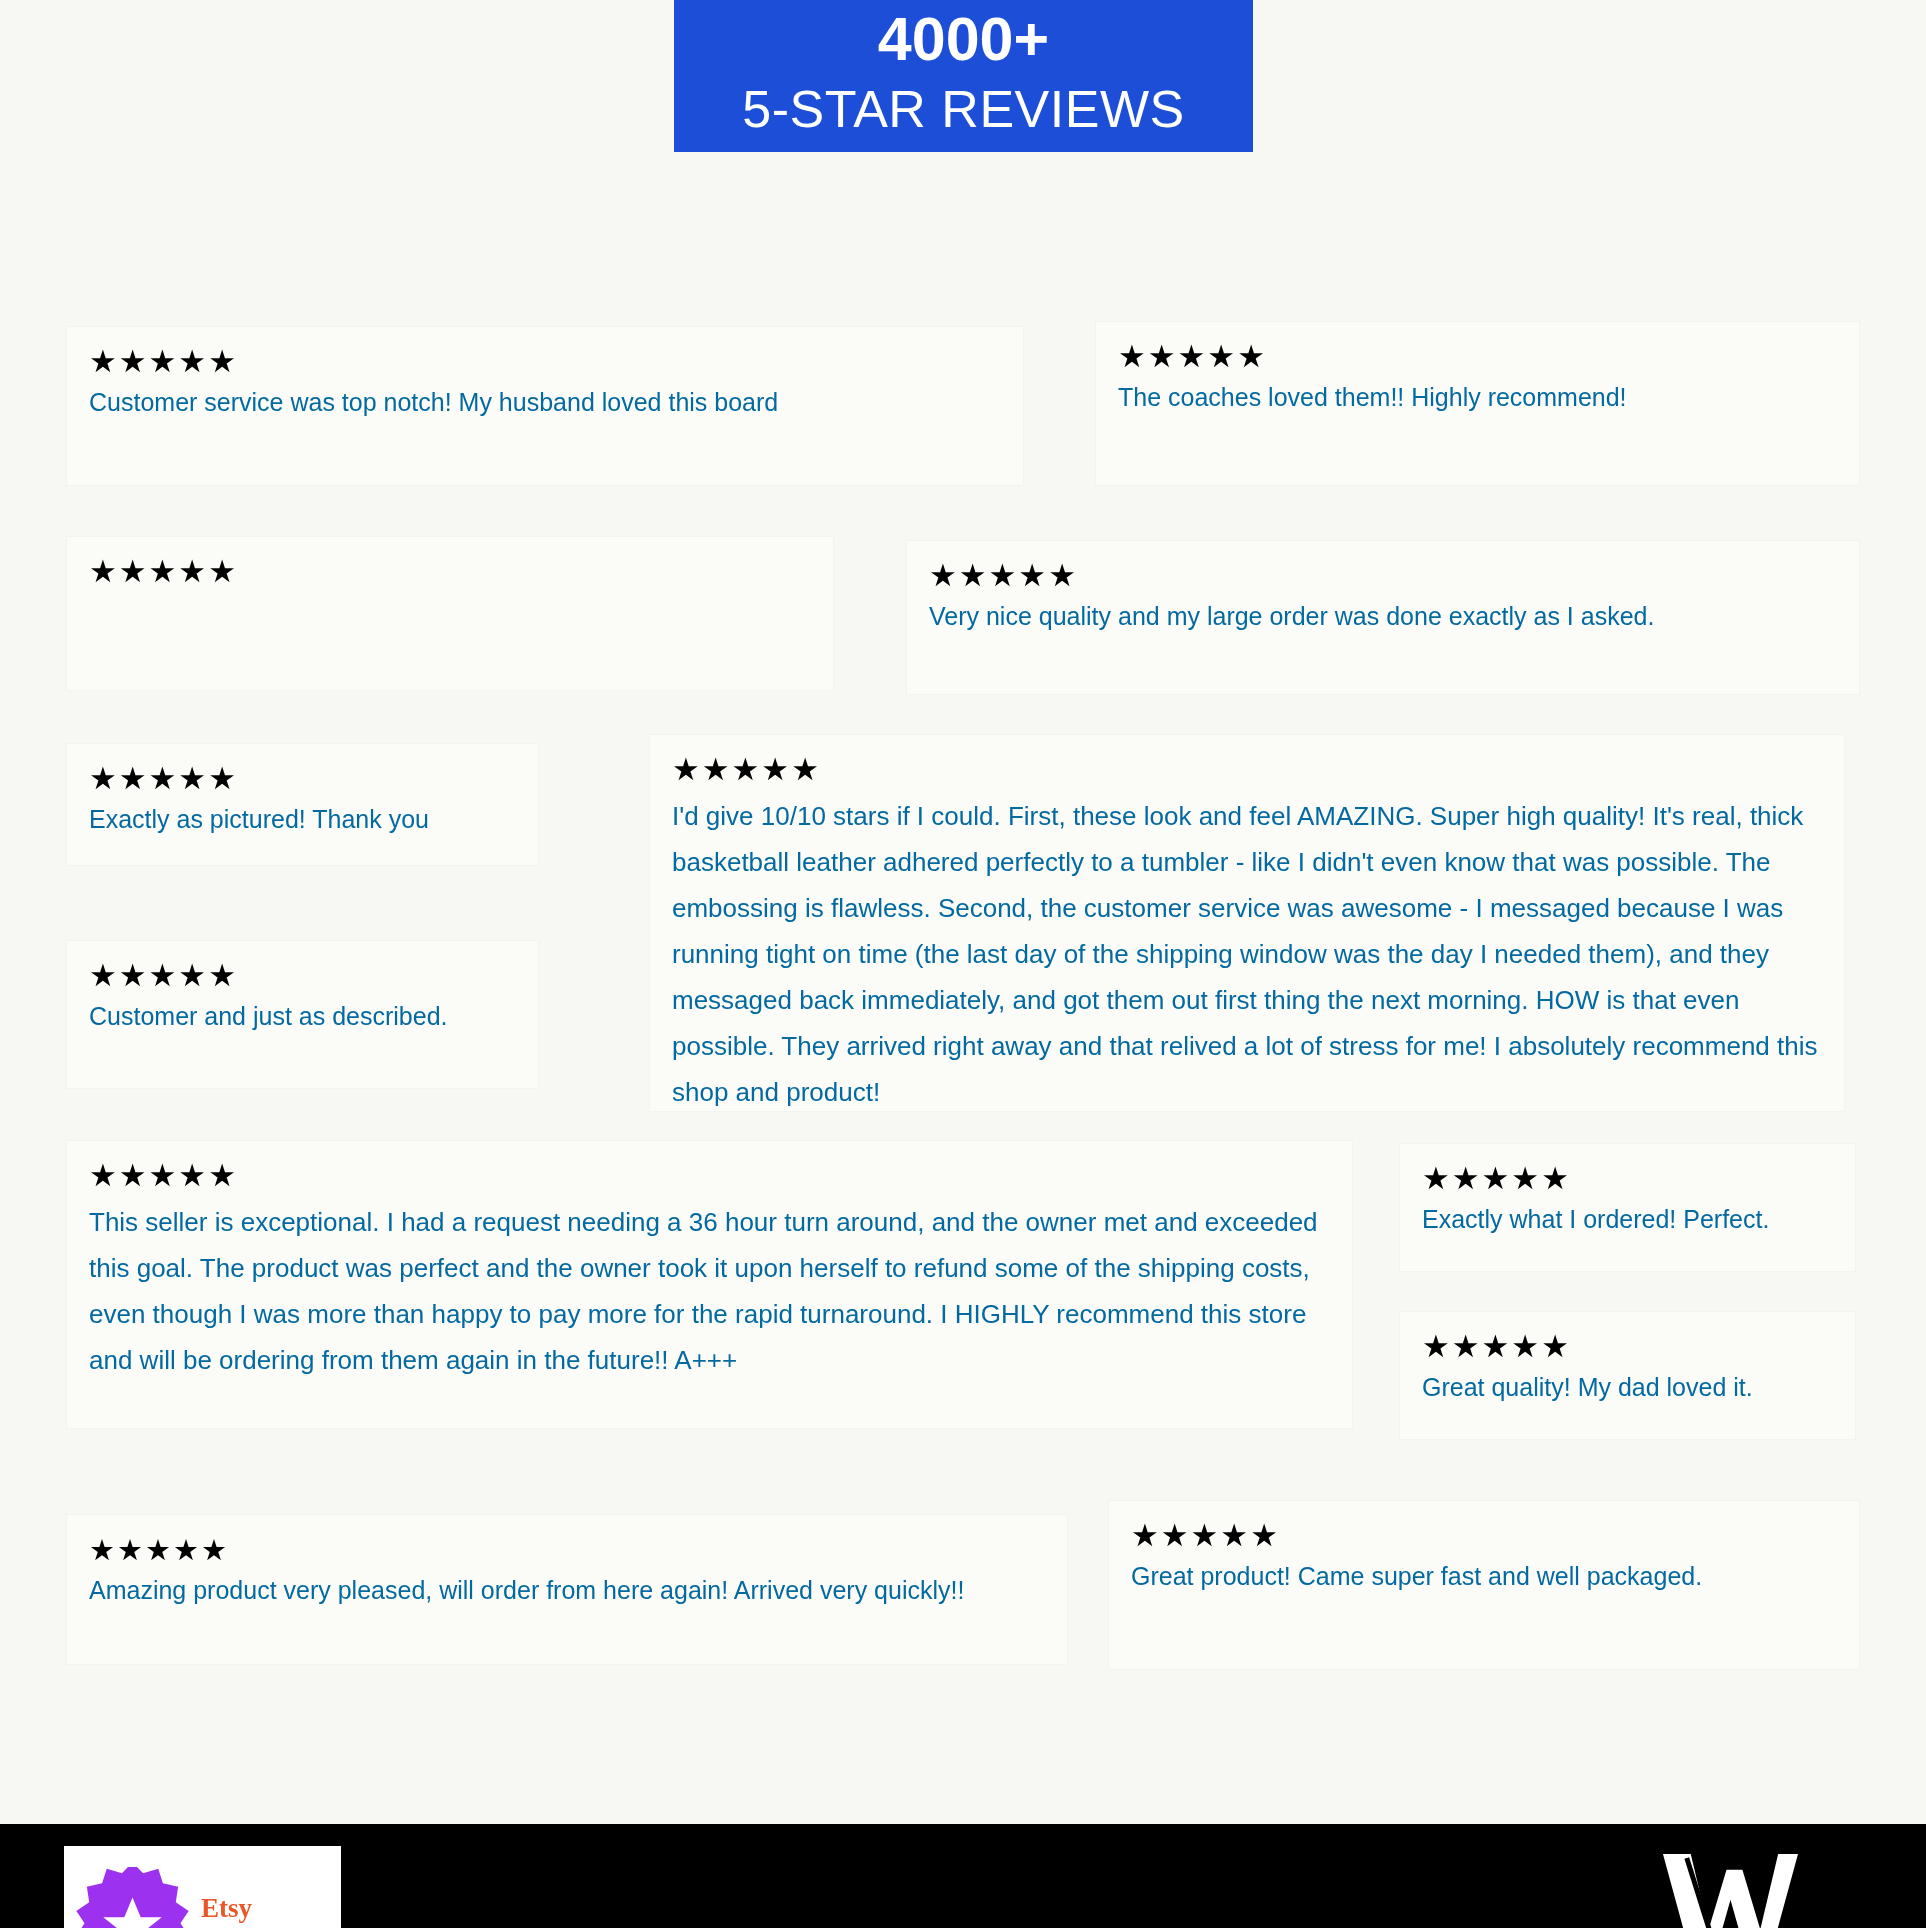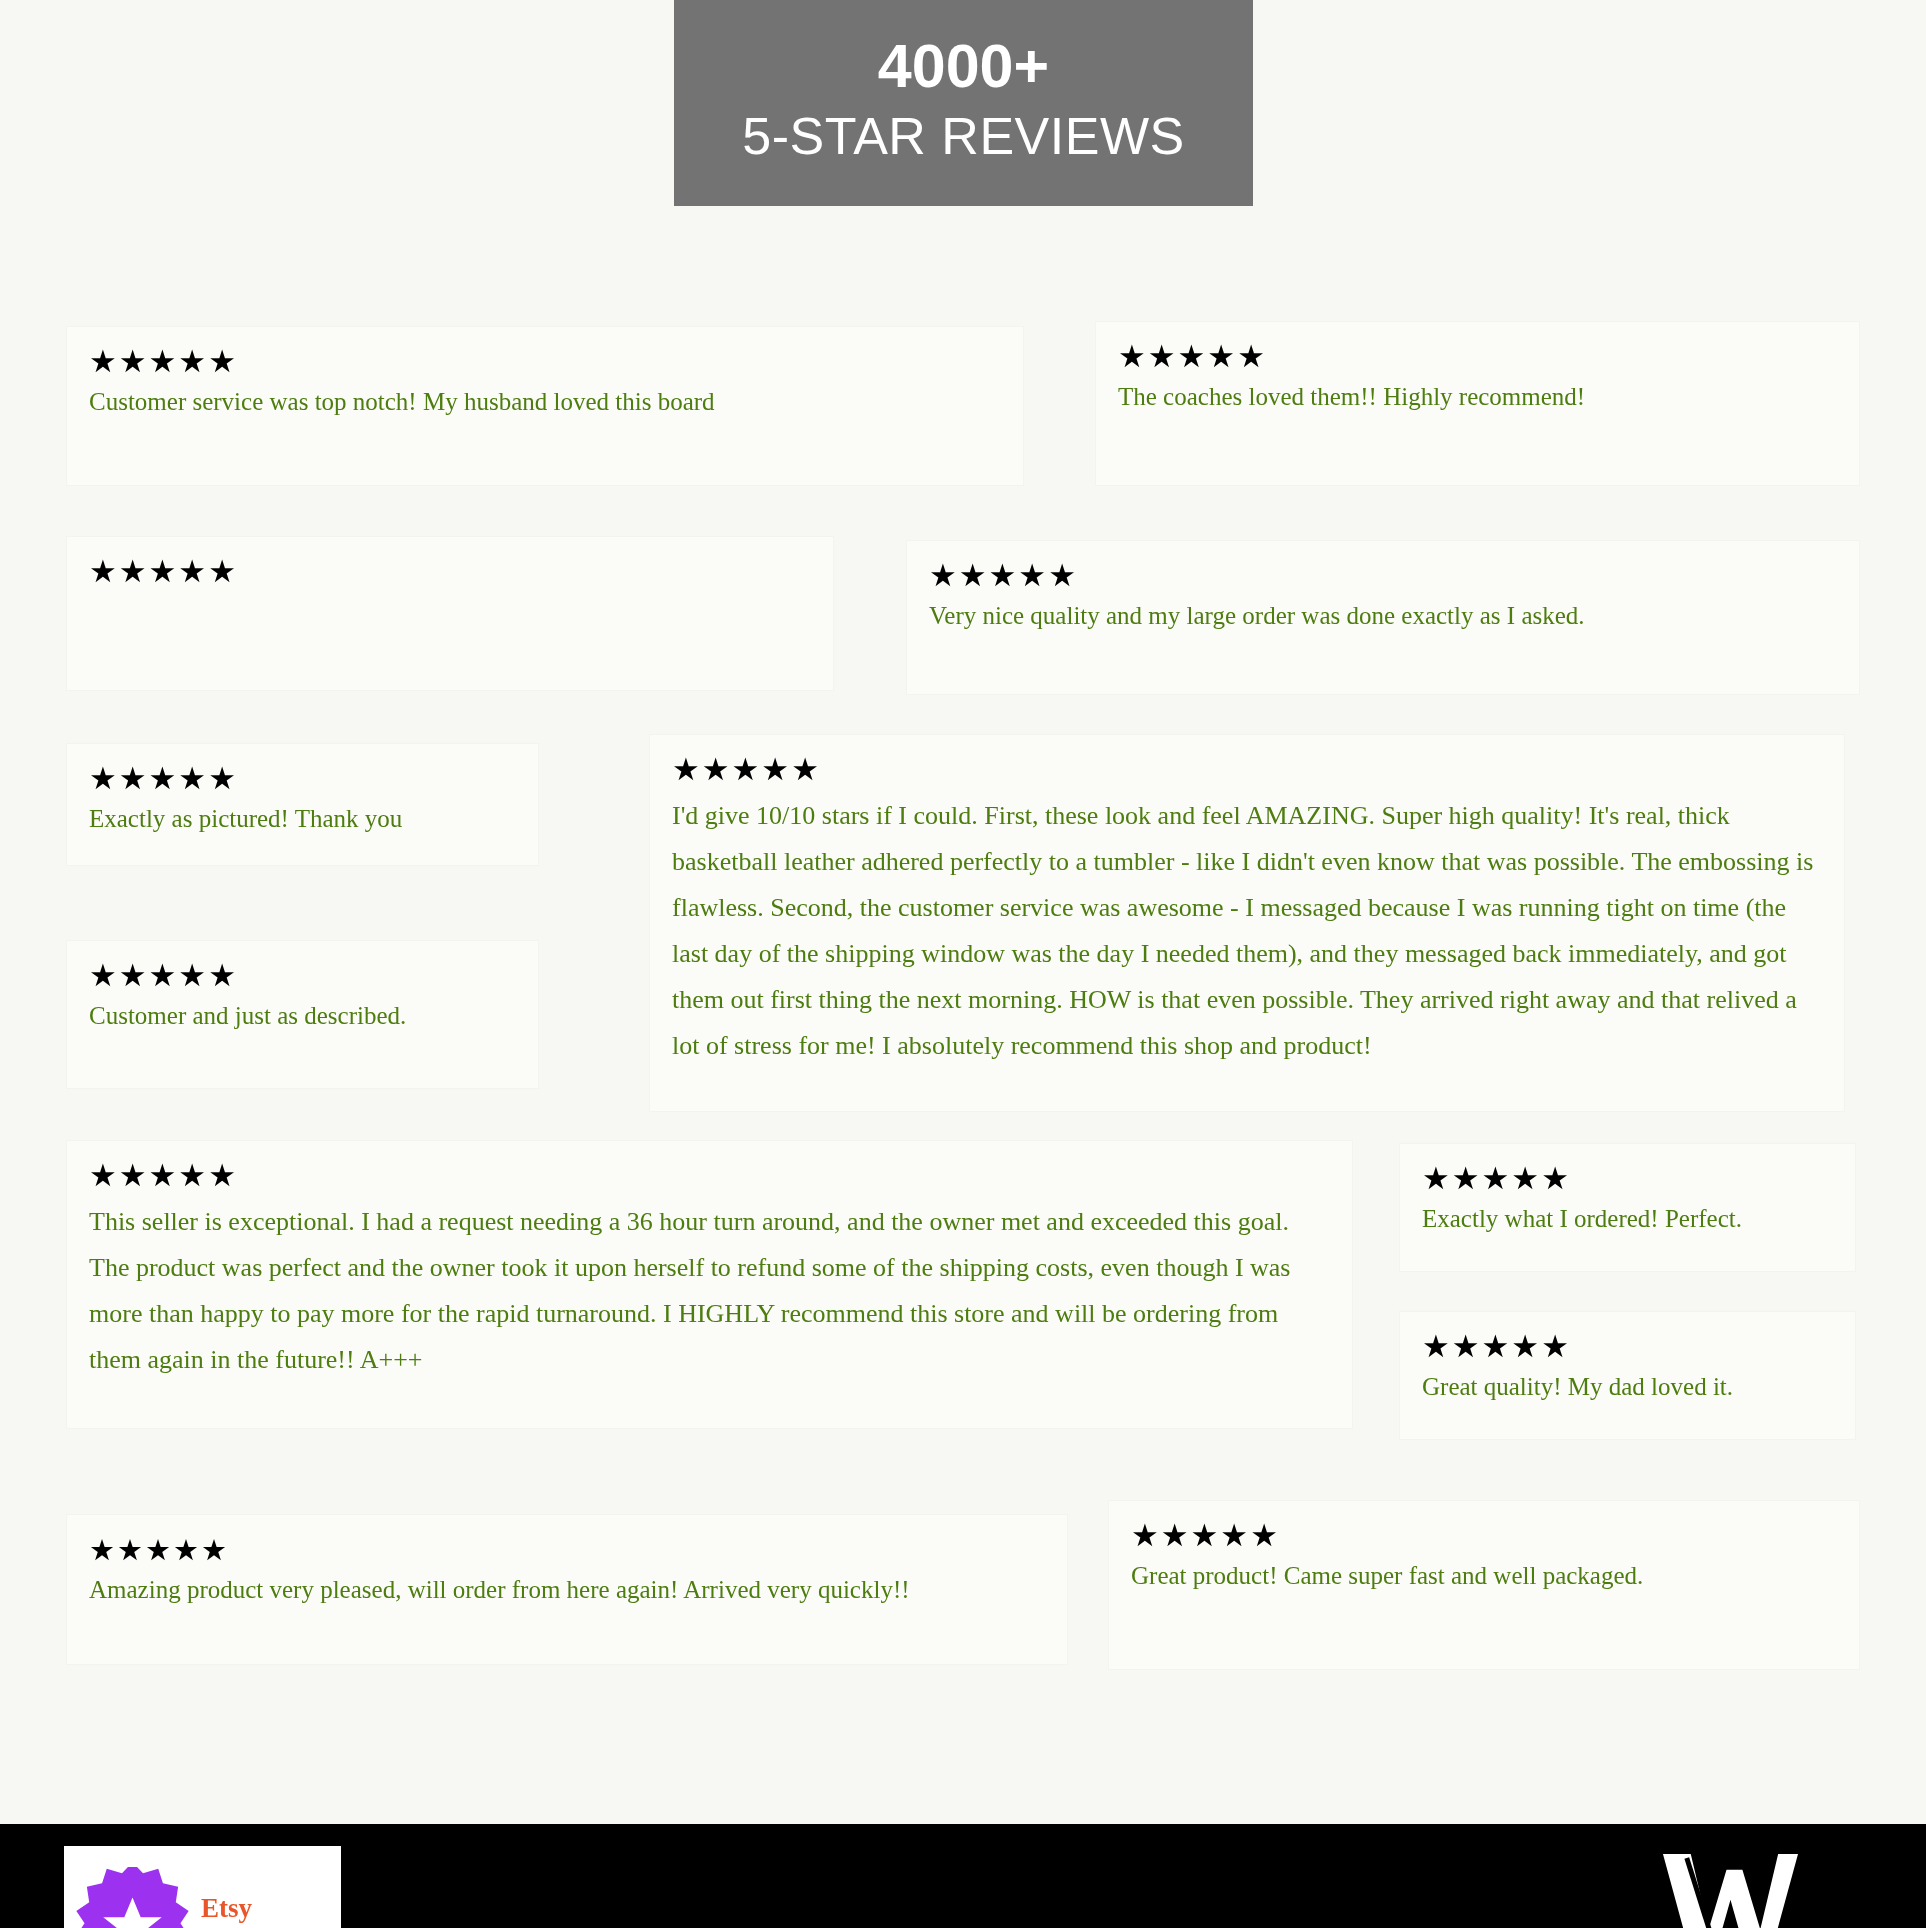--- a/index.html
+++ b/index.html
@@ -20,22 +20,22 @@
     height: 1929px;
     background: #f7f8f3;
   }
 
   
   .header-badge {
     position: absolute;
     left: 674px;
     top: 0px;
     width: 579px;
-    height: 206px;
-    background: #737373;
+    height: 152px;
+    background: #1d4ed8;
     display: flex;
     flex-direction: column;
     align-items: center;
     justify-content: center;
     box-sizing: border-box;
     padding-bottom: 8px;
   }
   .header-line1 {
     color: #ffffff;
     font-size: 61px;
@@ -62,24 +62,24 @@
   .stars {
     color: #000000;
     font-size: 31px;
     letter-spacing: 2px;
     line-height: 34px;
     white-space: nowrap;
     margin-bottom: 6px;
   }
   .stars.small { font-size: 29px; }
   .review-text {
-    color: #4d7c0f;
+    color: #0369a1;
     font-size: 25px;
     line-height: 34px;
-    font-family: Liberation Serif, serif;
+    font-family: Liberation Sans, sans-serif;
   }
   .review-text.big {
     font-size: 26px;
     line-height: 46px;
   }
 
   
   #card-1  { left: 67px;  top: 327px;  width: 956px; height: 158px; }
   #card-2  { left: 1096px;top: 322px;  width: 763px; height: 163px; }
   #card-3  { left: 67px;  top: 537px;  width: 766px; height: 153px; }

